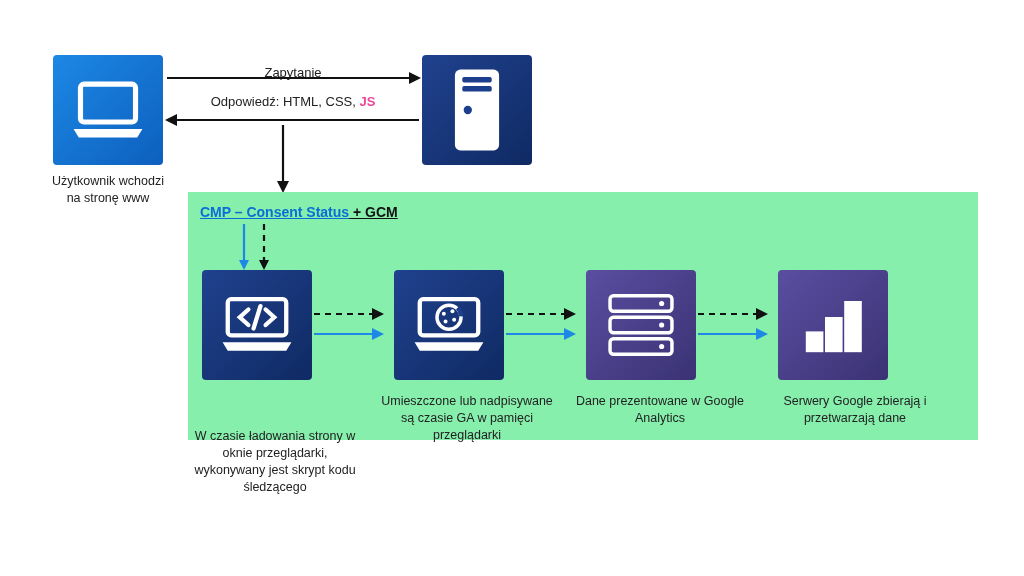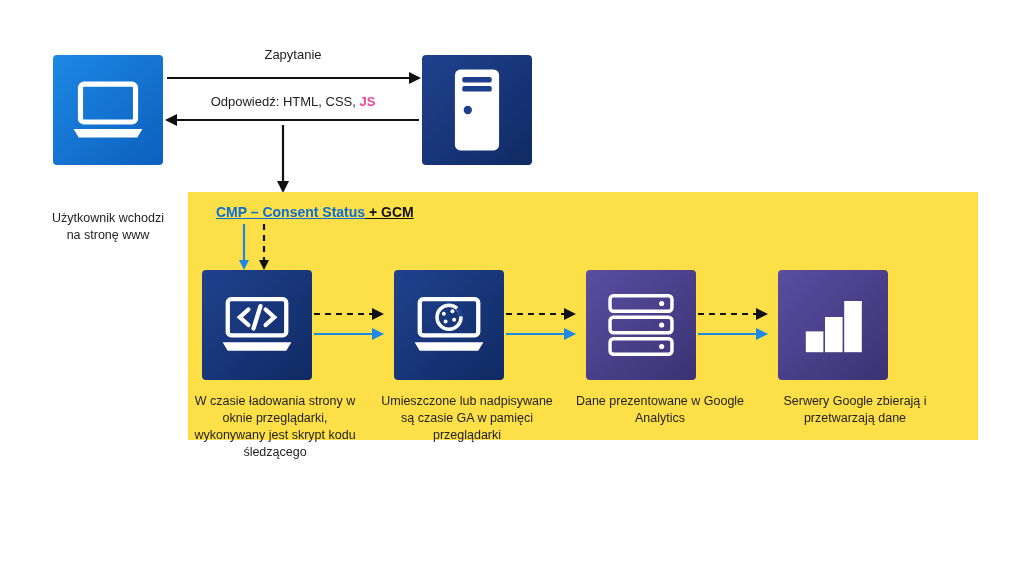--- a/index.html
+++ b/index.html
@@ -28,22 +28,22 @@
   .abs { position: absolute; }
   .arrow-line { stroke: #111; stroke-width: 2.2; fill: none; }
   .arrow-head { fill: #111; }
 
   #lower-band {
     position: absolute;
     left: 188px;
     top: 192px;
     width: 790px;
     height: 248px;
-    background: #fde047;
-    padding: 12px 14px 8px 28px;
+    background: #86efac;
+    padding: 12px 14px 8px 12px;
   }
   #lower-title { font-size: 14px; font-weight: bold; }
   #lower-title .link { color: #0b6dd6; text-decoration: underline; }
   #lower-title .plain { color: #111; text-decoration: underline; }
 
   .row-tiles {
     position: absolute;
     left: 14px;
     top: 78px;
     display: flex;
@@ -65,40 +65,40 @@
     position: absolute;
     left: 201px;
     top: 300px;
     width: 770px;
     height: 60px;
   }
 </style>
 </head>
 <body>
 
-<div class="abs" style="left:48px; top:55px; width:120px; display:flex; flex-direction:column; align-items:center;gap:37px;">
+<div class="abs" style="left:48px; top:55px; width:120px; display:flex; flex-direction:column; align-items:center;">
   <div class="tile blue">
     <svg width="86" height="86" viewBox="0 0 100 100">
       <rect x="18" y="20" width="64" height="44" rx="4" fill="none" stroke="#fff" stroke-width="6"></rect>
       <path d="M10 72 h80 l-6 10 H16 Z" fill="#fff"></path>
     </svg>
   </div>
   <div class="caption">Użytkownik wchodzi na stronę www</div>
 </div>
 
 <div class="abs tile navy" style="left:422px; top:55px;">
   <svg width="78" height="92" viewBox="0 0 80 100">
     <rect x="16" y="6" width="48" height="88" rx="6" fill="#fff"></rect>
     <rect x="24" y="14" width="32" height="6" rx="2" fill="#1b3f8c"></rect>
     <rect x="24" y="24" width="32" height="6" rx="2" fill="#1b3f8c"></rect>
     <circle cx="30" cy="50" r="4.5" fill="#1b3f8c"></circle>
   </svg>
 </div>
 
-<div class="abs" style="left:168px; top:47px; width:250px; text-align:center; font-size:13px;">Zapytanie</div>
+<div class="abs" style="left:168px; top:65px; width:250px; text-align:center; font-size:13px;">Zapytanie</div>
 
 <svg class="abs" style="left:165px; top:70px;" width="256" height="16">
   <line class="arrow-line" x1="2" y1="8" x2="246" y2="8"></line>
   <polygon class="arrow-head" points="256,8 244,2 244,14"></polygon>
 </svg>
 
 <div class="abs" style="left:168px; top:94px; width:250px; text-align:center; font-size:13px;">
   <span>Odpowiedź: HTML, CSS, </span><b style="color:#ec4899;">JS</b>
 </div>
 
@@ -194,17 +194,17 @@
 
   <g transform="translate(497,0)">
     <line x1="0" y1="14" x2="60" y2="14" stroke="#111" stroke-width="2.2" stroke-dasharray="6 5"></line>
     <polygon fill="#111" points="70,14 58,8 58,20"></polygon>
     <line x1="0" y1="34" x2="60" y2="34" stroke="#1d88e5" stroke-width="2.2"></line>
     <polygon fill="#1d88e5" points="70,34 58,28 58,40"></polygon>
   </g>
 </svg>
 
 <div class="stage-caps">
-  <div class="cap" style="width:174px;">W czasie ładowania strony w oknie przeglądarki, wykonywany jest skrypt kodu śledzącego</div>
+  <div class="cap" style="width:174px;margin-top:35px;">W czasie ładowania strony w oknie przeglądarki, wykonywany jest skrypt kodu śledzącego</div>
   <div class="cap" style="width:182px;">Umieszczone lub nadpisywane są czasie GA w pamięci przeglądarki</div>
   <div class="cap" style="width:176px;">Dane prezentowane w Google Analytics</div>
   <div class="cap" style="width:186px;">Serwery Google zbierają i przetwarzają dane</div>
 </div>
 
 </body></html>

